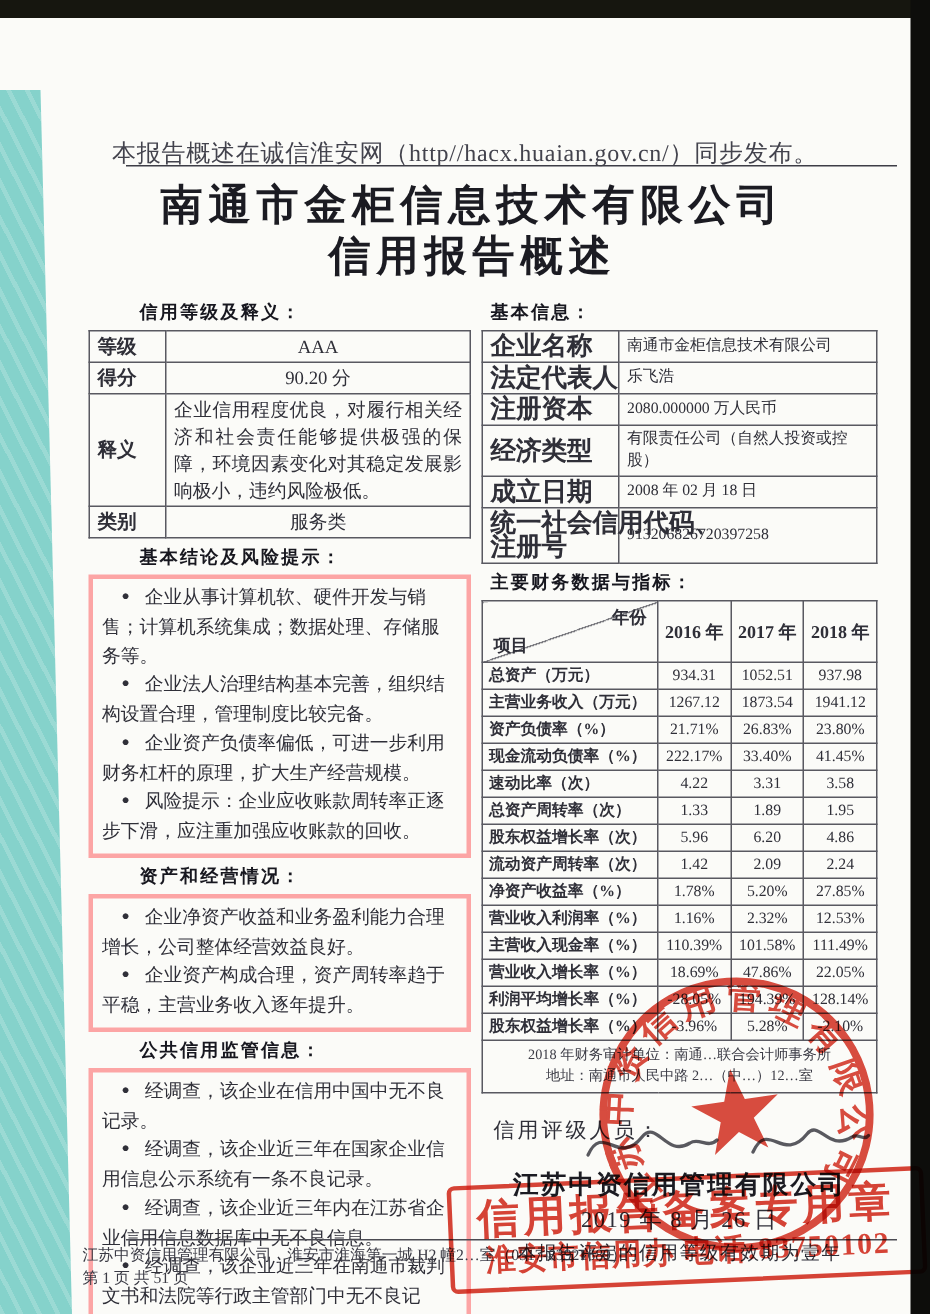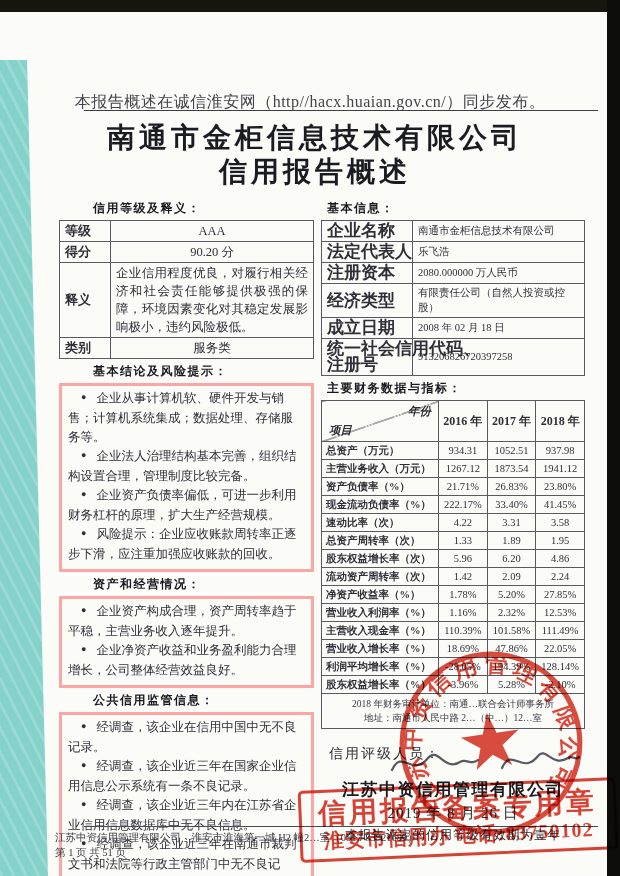--- a/index.html
+++ b/index.html
@@ -35,21 +35,21 @@
   .bullet::before{content:"●";font-size:9px;margin-right:10px;position:relative;top:-2px;}
   
   .info-table{width:100%;border-collapse:collapse;table-layout:fixed;}
   .info-table td{border:1px solid #595961;padding:2px 5px;font-size:10.5px;line-height:14.5px;word-break:break-all;vertical-align:middle;}
   .info-table .il{width:80px;font-weight:bold;font-size:17px;line-height:16px;word-break:keep-all;}
   
   .fin-table{width:100%;border-collapse:collapse;table-layout:fixed;margin-top:2px;}
   .fin-table th,.fin-table td{border:1px solid #595961;}
   .fin-table thead th{height:38px;font-size:12px;}
   th.diag{position:relative;width:116px;padding:0;background:
-      linear-gradient(to bottom right,transparent 49.5%,#595961 49.5%,#595961 50.6%,transparent 50.6%); font-style: italic;}
+      linear-gradient(to bottom right,transparent 49.5%,#595961 49.5%,#595961 50.6%,transparent 50.6%);}
   .corner-top{position:absolute;top:3px;right:7px;font-size:11.5px;font-weight:bold;}
   .corner-bottom{position:absolute;bottom:3px;left:7px;font-size:11.5px;font-weight:bold;}
   .fin-table tbody th{font-size:10.5px;text-align:left;padding:1px 4px;font-weight:bold;height:15px;line-height:13px;}
   .fin-table tbody td{font-size:10.5px;text-align:center;padding:1px 2px;}
   .fin-table tfoot td{font-size:9.5px;text-align:center;line-height:14px;padding:3px 2px;color:#3a3a44;}
   
   .rater{margin-top:16px;padding-left:8px;font-size:14px;letter-spacing:2px;}
   .company{margin-top:15px;text-align:center;font-size:17px;font-weight:bold;letter-spacing:1.5px;color:#1b1b22;}
   .dateline{margin-top:3px;text-align:center;font-size:15px;letter-spacing:1px;}
   .validity{margin-top:4px;text-align:center;font-size:12.5px;letter-spacing:1px;}
@@ -119,23 +119,23 @@
         <p class="bullet">企业法人治理结构基本完善，组织结构设置合理，管理制度比较完备。</p>
 
         <p class="bullet">企业资产负债率偏低，可进一步利用财务杠杆的原理，扩大生产经营规模。</p>
 
         <p class="bullet">风险提示：企业应收账款周转率正逐步下滑，应注重加强应收账款的回收。</p>
       </div>
 
     <div class="sec">资产和经营情况：</div>
     <div class="box">
 
+        <p class="bullet">企业净资产收益和业务盈利能力合理增长，公司整体经营效益良好。</p>
+
         <p class="bullet">企业资产构成合理，资产周转率趋于平稳，主营业务收入逐年提升。</p>
-
-        <p class="bullet">企业净资产收益和业务盈利能力合理增长，公司整体经营效益良好。</p>
       </div>
 
     <div class="sec">公共信用监管信息：</div>
     <div class="box">
 
         <p class="bullet">经调查，该企业在信用中国中无不良记录。</p>
 
         <p class="bullet">经调查，该企业近三年在国家企业信用信息公示系统有一条不良记录。</p>
 
         <p class="bullet">经调查，该企业近三年内在江苏省企业信用信息数据库中无不良信息。</p>

